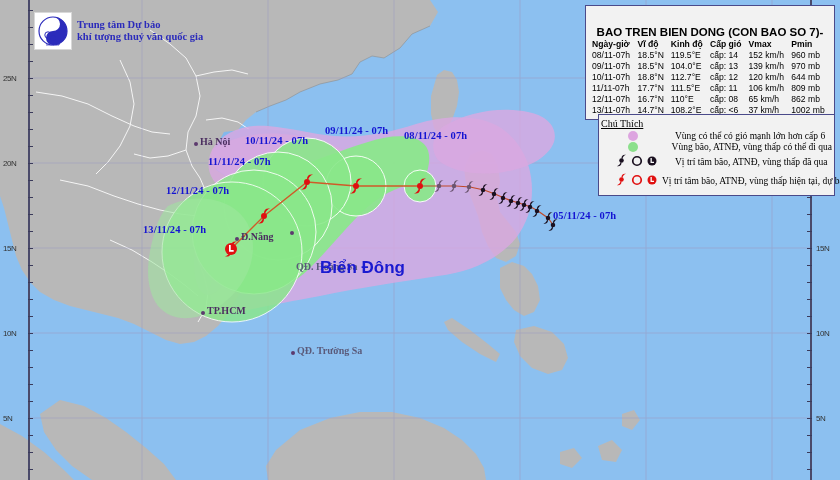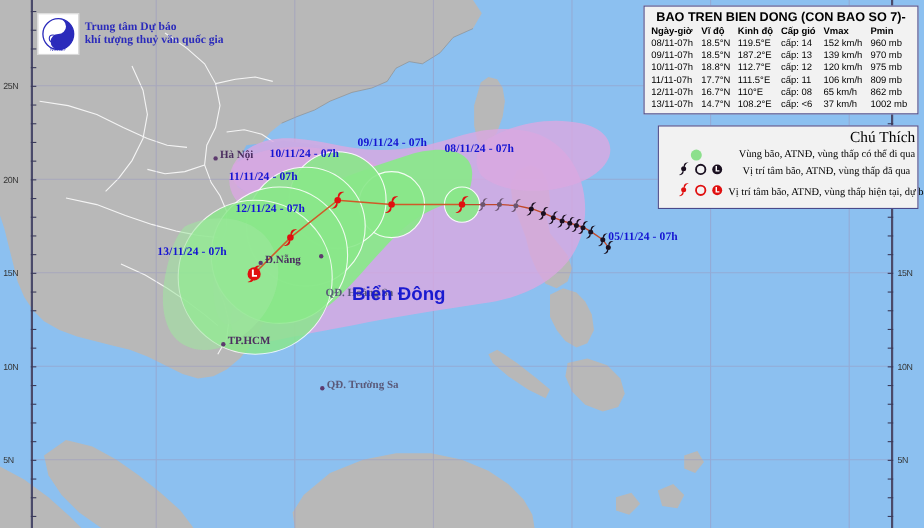--- a/index.html
+++ b/index.html
@@ -32,21 +32,21 @@
   .ty svg{display:block;}
 
   
   .panel{position:absolute;background:#f2f2f2;border:1px solid #4a4a8a;box-sizing:border-box;}
   .ptitle{font-family:"Liberation Sans",sans-serif;font-weight:bold;font-size:11.5px;
     color:#000;text-align:center;line-height:14px;}
   .psub{font-family:"Liberation Sans",sans-serif;font-size:11px;color:#000;text-align:center;line-height:15px;}
   table.tbl{border-collapse:collapse;width:100%;font-family:"Liberation Sans",sans-serif;font-size:8.6px;color:#000;}
   table.tbl th{font-weight:bold;text-align:left;padding:0 3px 1px 2px;white-space:nowrap;}
   table.tbl td{text-align:left;padding:0 3px 0 2px;white-space:nowrap;line-height:11px;}
-  .leg-title{font-family:"Liberation Serif",serif;font-size:14px;text-align:right;color:#000;margin:2px 0 2px;}
+  .leg-title{font-family:"Liberation Serif",serif;font-size:10px;text-align:left;color:#000;margin:2px 0 2px;text-decoration:underline;}
   .leg-row{display:flex;align-items:center;gap:4px;margin:0 0 1px 14px;}
   .leg-sym{width:56px;display:flex;align-items:center;gap:3px;justify-content:flex-start;}
   .leg-txt{font-family:"Liberation Serif",serif;font-size:9.5px;color:#000;white-space:nowrap;}
   .dot{width:10px;height:10px;border-radius:50%;display:inline-block;margin-left:13px;}
 
   
   .logo-wrap{position:absolute;display:flex;align-items:center;gap:5px;}
   .logo-box{width:36px;height:36px;background:#fff;border:1px solid #d8d8d8;
     display:flex;align-items:center;justify-content:center;}
   .logo-txt{font-family:"Liberation Serif",serif;font-weight:bold;font-size:10.5px;
@@ -417,21 +417,21 @@
           <path d="M9,6 L9,16 L16,16 L16,13.5 L11.6,13.5 L11.6,6 Z" fill="#fff"></path>
         </svg>
       </div>
     </div>
 
   <div id="date-labels">
       <div class="datelab" style="left: 404px; top: 130px;">08/11/24 - 07h</div>
       <div class="datelab" style="left: 325px; top: 125px;">09/11/24 - 07h</div>
       <div class="datelab" style="left: 245px; top: 135px;">10/11/24 - 07h</div>
       <div class="datelab" style="left: 208px; top: 156px;">11/11/24 - 07h</div>
-      <div class="datelab" style="left: 166px; top: 185px; margin-left: 48px;">12/11/24 - 07h</div>
+      <div class="datelab" style="left: 166px; top: 185px;">12/11/24 - 07h</div>
       <div class="datelab" style="left: 143px; top: 224px; text-align: right;">13/11/24 - 07h</div>
       <div class="datelab" style="left: 553px; top: 210px;">05/11/24 - 07h</div>
     </div>
   <div id="city-labels">
       <div class="citydot" style="left: 194px; top: 142px;"></div>
       <div class="citylab" style="left: 200px; top: 136px;">Hà Nội</div>
       <div class="citydot" style="left: 235px; top: 237px;"></div>
       <div class="citylab" style="left: 241px; top: 231px;">Đ.Nẵng</div>
       <div class="citydot" style="left: 201px; top: 311px;"></div>
       <div class="citylab" style="left: 207px; top: 305px;">TP.HCM</div>
@@ -453,21 +453,21 @@
         <circle cx="11" cy="20" r="3.2" fill="none" stroke="#2b2bbb" stroke-width="1"></circle>
         <text x="16" y="31" font-size="4" fill="#2b2bbb" text-anchor="middle" font-family="Liberation Sans, sans-serif">NCHMF</text>
       </svg>
     </div>
     <div class="logo-txt">
       <div>Trung tâm Dự báo</div>
       <div>khí tượng thuỷ văn quốc gia</div>
     </div>
   </div>
 
-  <div class="panel" style="left:585px;top:5px;width:250px;padding:3px 4px 3px;">
+  <div class="panel" style="left:585px;top:5px;width:250px;padding:19px 4px 3px;">
     <div class="ptitle">BAO TREN BIEN DONG (CON BAO SO 7)-</div>
     <table class="tbl">
       <thead>
           <tr id="tbl-head">
             <th>Ngày-giờ</th>
             <th>Vĩ độ</th>
             <th>Kinh độ</th>
             <th>Cấp gió</th>
             <th>Vmax</th>
             <th>Pmin</th>
@@ -478,32 +478,32 @@
             <td>08/11-07h</td>
             <td>18.5°N</td>
             <td>119.5°E</td>
             <td>cấp: 14</td>
             <td>152 km/h</td>
             <td>960 mb</td>
           </tr>
           <tr>
             <td>09/11-07h</td>
             <td>18.5°N</td>
-            <td>187.2°E</td>
+            <td>104.0°E</td>
             <td>cấp: 13</td>
             <td>139 km/h</td>
             <td>970 mb</td>
           </tr>
           <tr>
             <td>10/11-07h</td>
             <td>18.8°N</td>
             <td>112.7°E</td>
             <td>cấp: 12</td>
             <td>120 km/h</td>
-            <td>975 mb</td>
+            <td>644 mb</td>
           </tr>
           <tr>
             <td>11/11-07h</td>
             <td>17.7°N</td>
             <td>111.5°E</td>
             <td>cấp: 11</td>
             <td>106 km/h</td>
             <td>809 mb</td>
           </tr>
           <tr>
@@ -522,20 +522,26 @@
             <td>37 km/h</td>
             <td>1002 mb</td>
           </tr>
         </tbody>
     </table>
   </div>
 
   <div class="panel" style="left:598px;top:114px;width:237px;padding:1px 2px 4px;">
     <div class="leg-title">Chú Thích</div>
     <div id="legend-rows">
+        <div class="leg-row">
+          <div class="leg-sym">
+            <span class="dot" style="background: rgb(221, 165, 224);"></span>
+          </div>
+          <div class="leg-txt">Vùng có thể có gió mạnh lớn hơn cấp 6</div>
+        </div>
         <div class="leg-row">
           <div class="leg-sym">
             <span class="dot" style="background: rgb(140, 224, 140);"></span>
           </div>
           <div class="leg-txt">Vùng bão, ATNĐ, vùng thấp có thể đi qua</div>
         </div>
         <div class="leg-row">
           <div class="leg-sym">
             <span><svg width="13" height="13" viewBox="0 0 24 24">
                 <circle cx="12" cy="12" r="4.2" fill="#1a1020"></circle>

